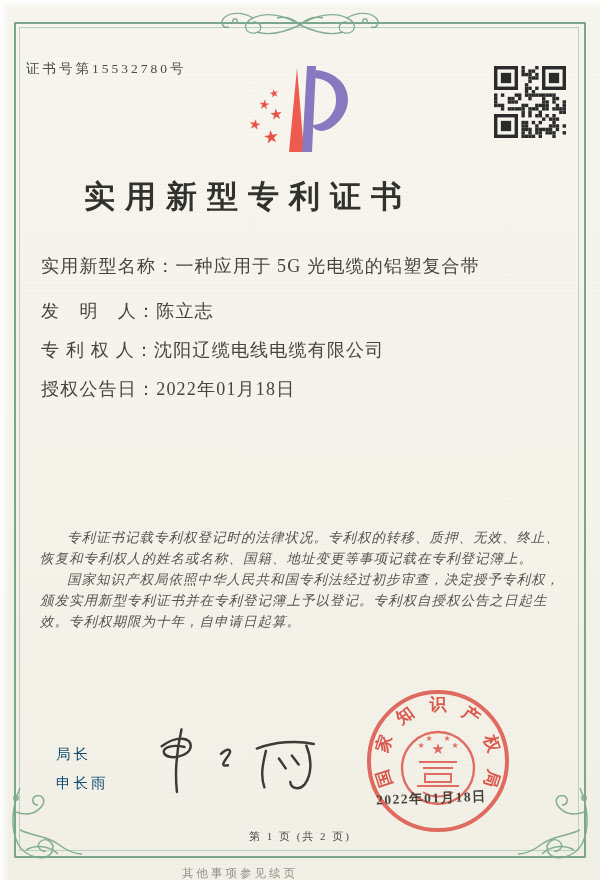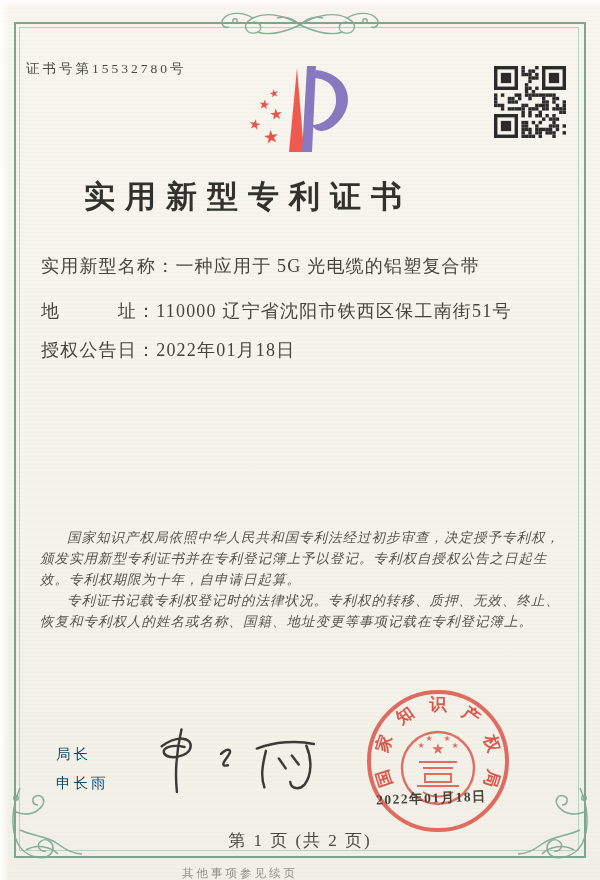--- a/index.html
+++ b/index.html
@@ -50,21 +50,21 @@
   .sig-block div{line-height:29px;}
   .signature-svg{position:absolute;left:148px;top:714px;width:175px;height:95px;}
   .seal-svg{position:absolute;left:363px;top:686px;width:150px;height:150px;opacity:0.92;}
   .seal-date{
     position:absolute;left:376px;top:789px;width:140px;text-align:left;
     font-size:13.5px;font-weight:700;letter-spacing:1.5px;color:#43423c;
     transform:rotate(-2deg);z-index:5;font-style:normal;
   }
   .page-info{
     position:absolute;left:0;top:829px;width:600px;text-align:center;
-    font-size:17px;letter-spacing:2px;color:#4a4a45;
+    font-size:11px;letter-spacing:2px;color:#4a4a45;
   }
   .bottom-note{
     position:absolute;left:0;top:866px;width:480px;text-align:center;
     font-size:11.5px;letter-spacing:3px;color:#93928a;
   }
 </style>
 </head>
 <body>
 
 <div class="paper-texture"></div>
@@ -264,30 +264,33 @@
     <rect x="6.857142857142857" y="54.857142857142854" width="10.285714285714285" height="10.285714285714285" fill="#2b2b2b"></rect>
   </svg>
 
 <h1 class="title">实用新型专利证书</h1>
 
 <div class="fields">
   <div class="field-row first">
     <span class="field-label">实用新型名称：</span><span class="field-value">一种应用于 5G 光电缆的铝塑复合带</span>
   </div>
   <div class="field-row">
-    <span class="field-label">地　　　址：</span><span class="field-value">110000 辽宁省沈阳市铁西区保工南街51号</span>
+    <span class="field-label">发　明　人：</span><span class="field-value">陈立志</span>
+  </div>
+  <div class="field-row">
+    <span class="field-label">专 利 权 人：</span><span class="field-value">沈阳辽缆电线电缆有限公司</span>
   </div>
   <div class="field-row grant-row">
     <span><span class="field-label">授权公告日：</span><span class="field-value">2022年01月18日</span></span>
   </div>
 </div>
 
 <div class="paragraphs">
+  <p>专利证书记载专利权登记时的法律状况。专利权的转移、质押、无效、终止、恢复和专利权人的姓名或名称、国籍、地址变更等事项记载在专利登记簿上。</p>
   <p>国家知识产权局依照中华人民共和国专利法经过初步审查，决定授予专利权，颁发实用新型专利证书并在专利登记簿上予以登记。专利权自授权公告之日起生效。专利权期限为十年，自申请日起算。</p>
-  <p>专利证书记载专利权登记时的法律状况。专利权的转移、质押、无效、终止、恢复和专利权人的姓名或名称、国籍、地址变更等事项记载在专利登记簿上。</p>
 </div>
 
 <div class="sig-block">
   <div>局长</div>
   <div>申长雨</div>
 </div>
 
 <svg class="signature-svg" viewBox="0 0 230 100">
   <g fill="none" stroke="#3b3a36" stroke-width="3.2" stroke-linecap="round">
     <path d="M44,8 C38,34 35,62 38,90"></path>

